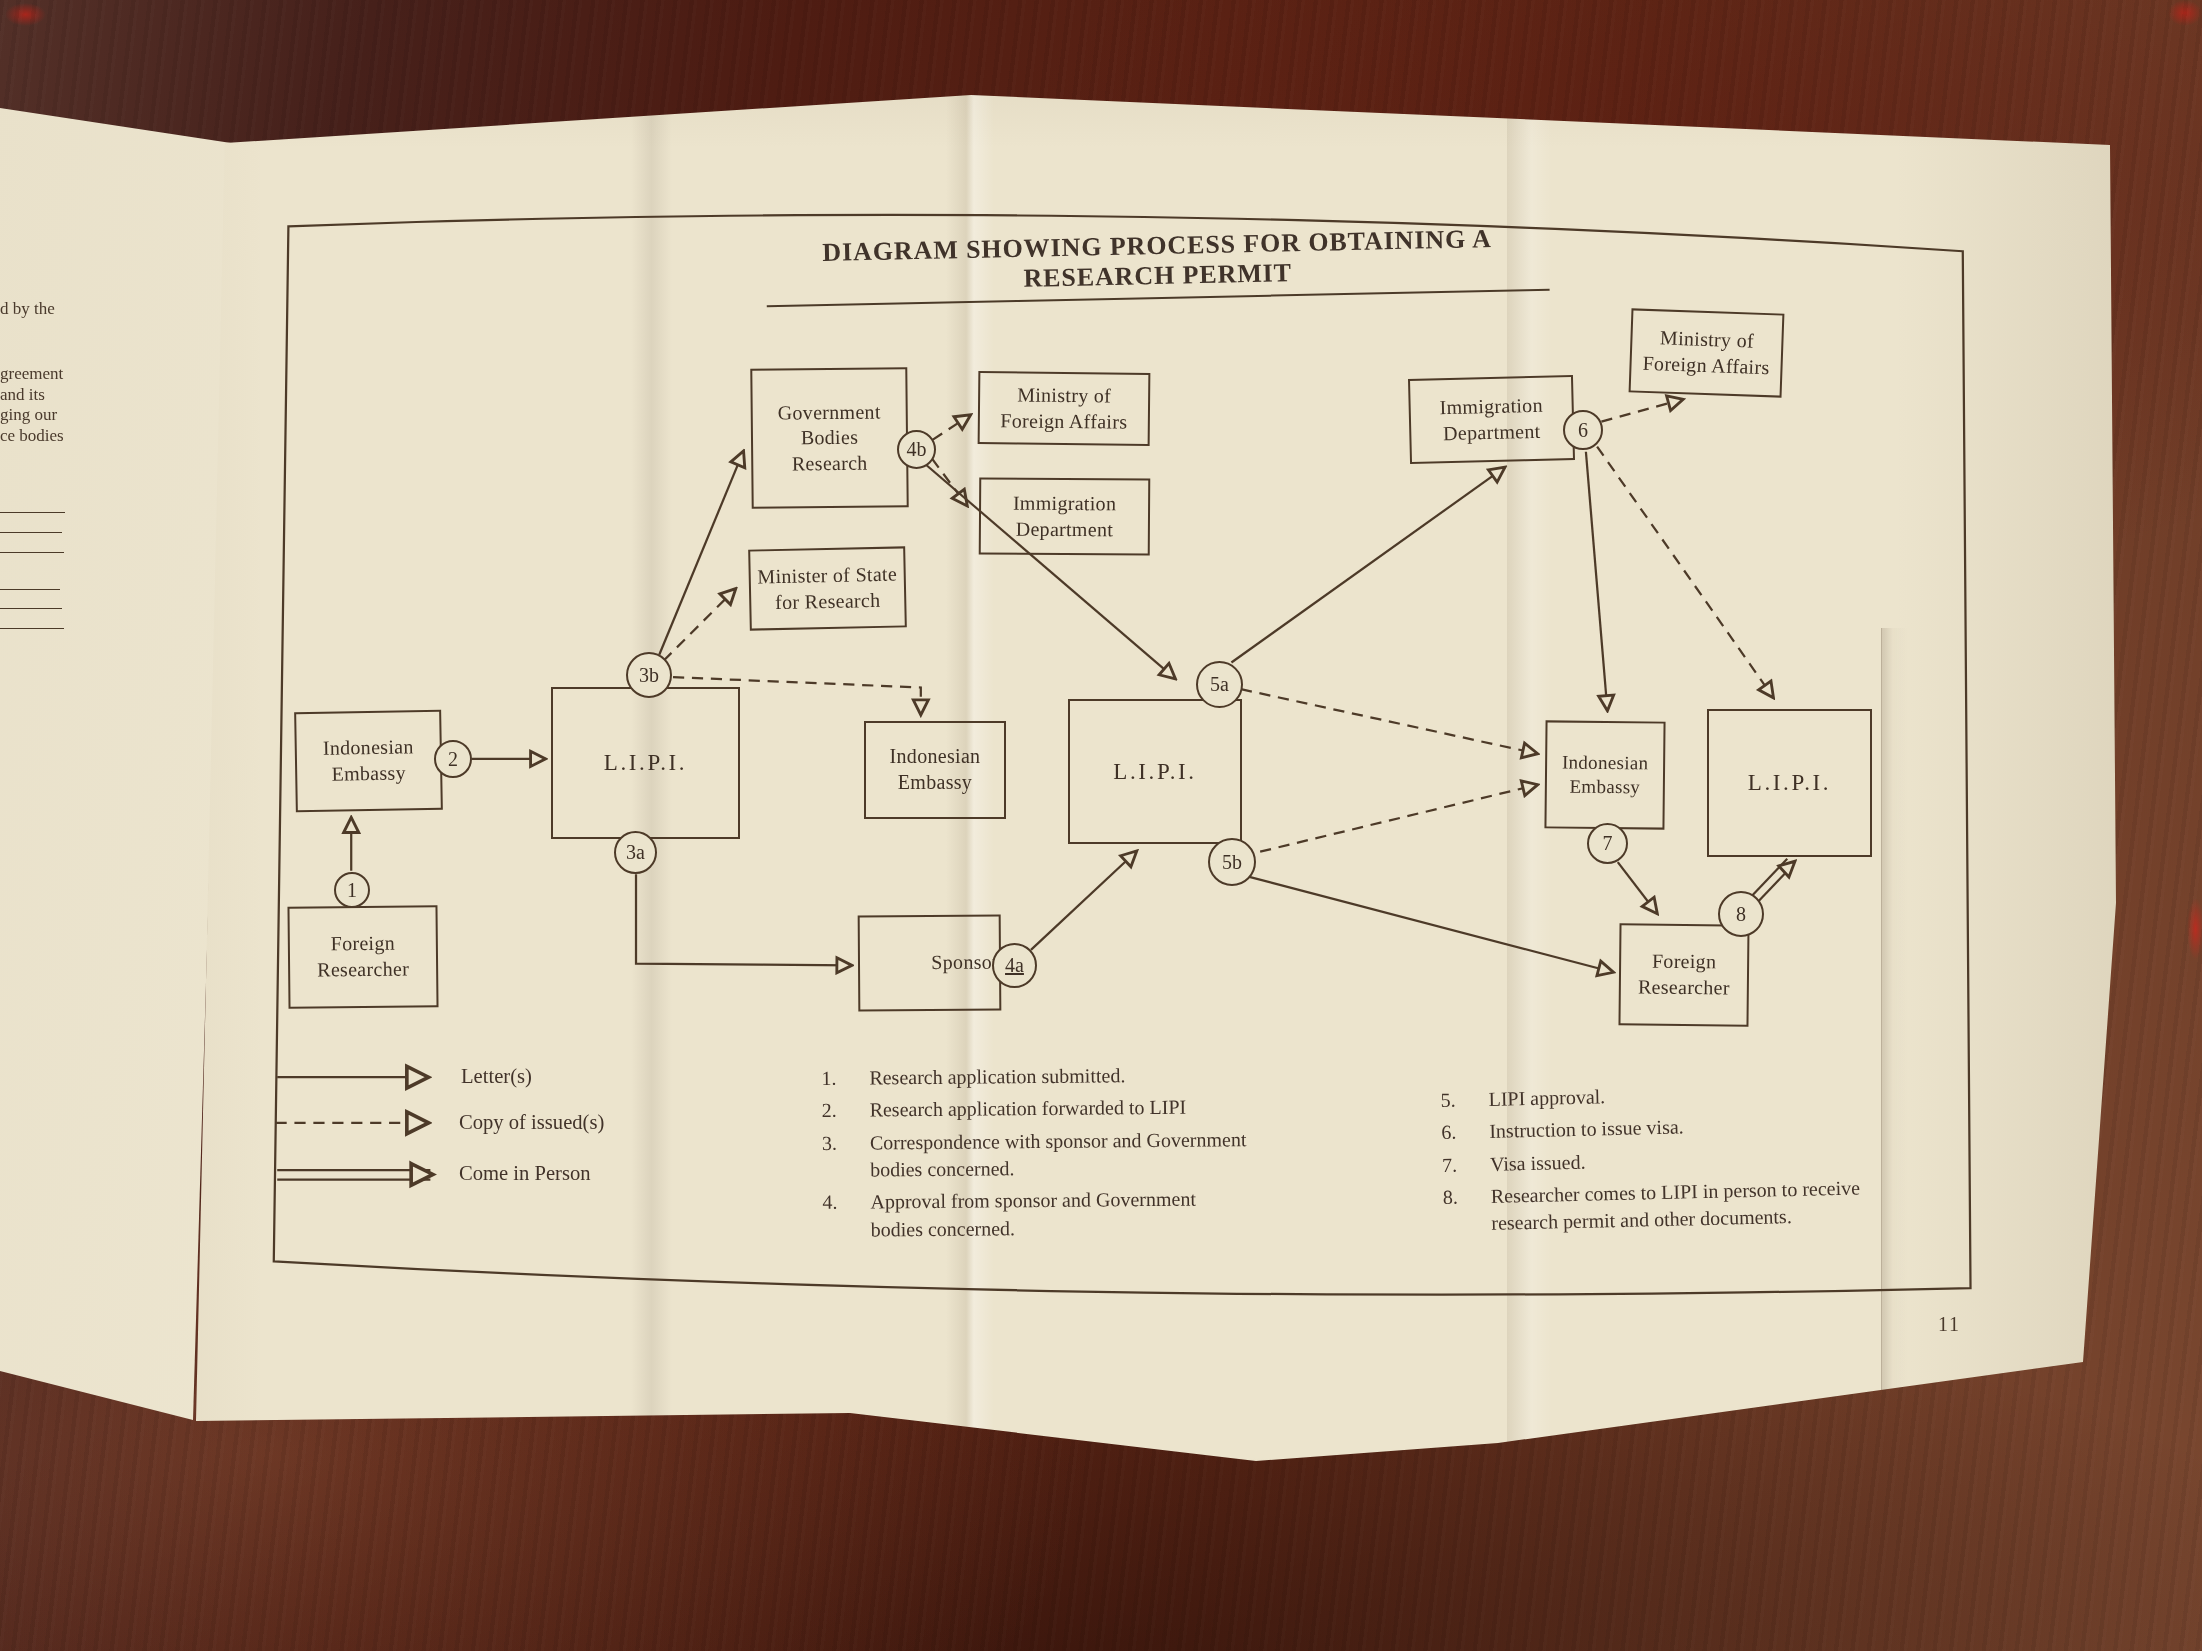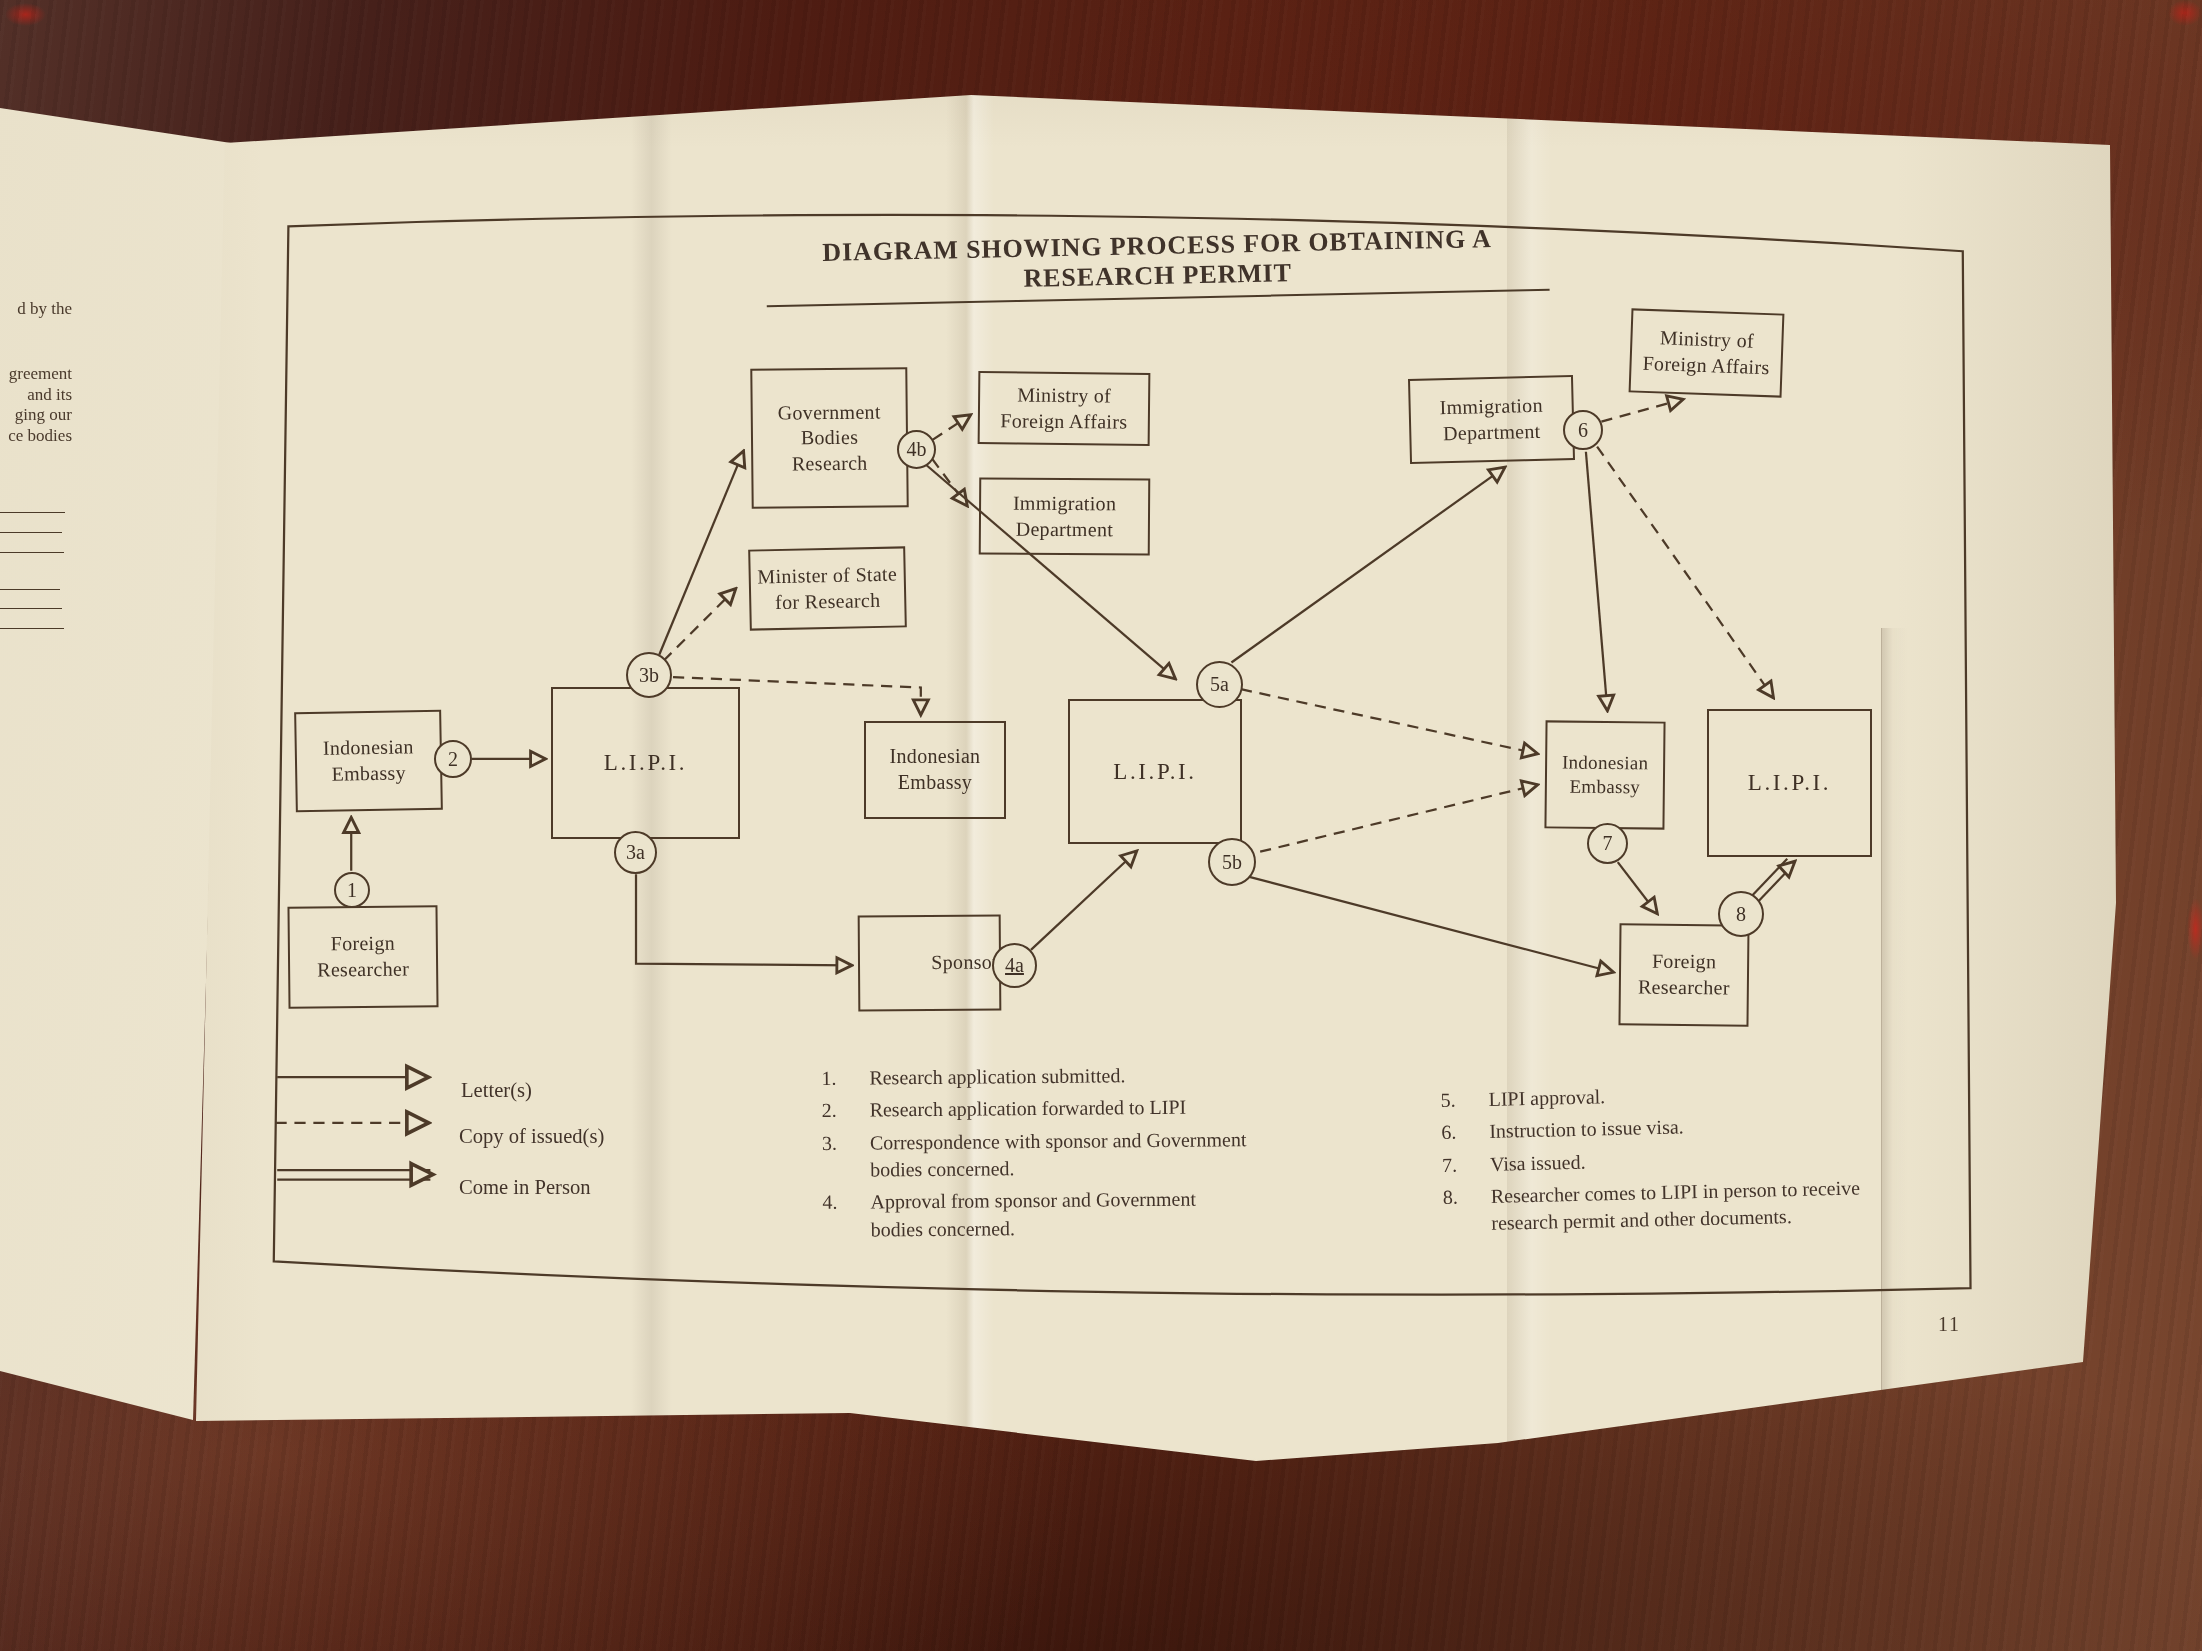--- a/index.html
+++ b/index.html
@@ -46,28 +46,28 @@
     border-bottom:2.6px solid #4b3a28;padding-bottom:6px;transform:rotate(-1.2deg);}
   .box{position:absolute;box-sizing:border-box;border:2.6px solid #4d3a28;color:#3f3126;
     display:flex;flex-direction:column;align-items:center;justify-content:center;
     text-align:center;font-size:20px;line-height:1.28;letter-spacing:0.3px;}
   .box.lipi{font-size:23px;letter-spacing:2.6px;}
   .badge{position:absolute;box-sizing:border-box;border:2.6px solid #4d3a28;border-radius:50%;
     background:#ebe4cd;display:flex;align-items:center;justify-content:center;
     font-size:20px;color:#3f3126;}
 
   
-  .legend-label{position:absolute;font-size:20.6px;color:#42332a;margin-top:14px;}
+  .legend-label{position:absolute;font-size:20.6px;color:#42332a;}
   .steps{position:absolute;font-size:20px;color:#42332a;line-height:1.36;}
   .step-row{display:flex;margin-bottom:5.2px;}
   .step-num{width:48px;flex:0 0 48px;}
   .step-text{flex:1;}
 
   
-  .frag{position:absolute;left:0;top:299px;width:72px;text-align:right;
+  .frag{position:absolute;left:0;top:299px;width:72px;text-align:left;
     font-size:17px;color:#4a3a2c;line-height:1.2;}
   .frag .gap{height:45px;}
   .frag-rule{position:absolute;left:0;border-top:1.7px solid #4b3a28;}
 
   .page-num{position:absolute;left:1938px;top:1313px;font-size:20px;color:#4a3a2c;letter-spacing:1.7px;}
 </style>
 </head>
 <body>
 
 <div class="photo">

